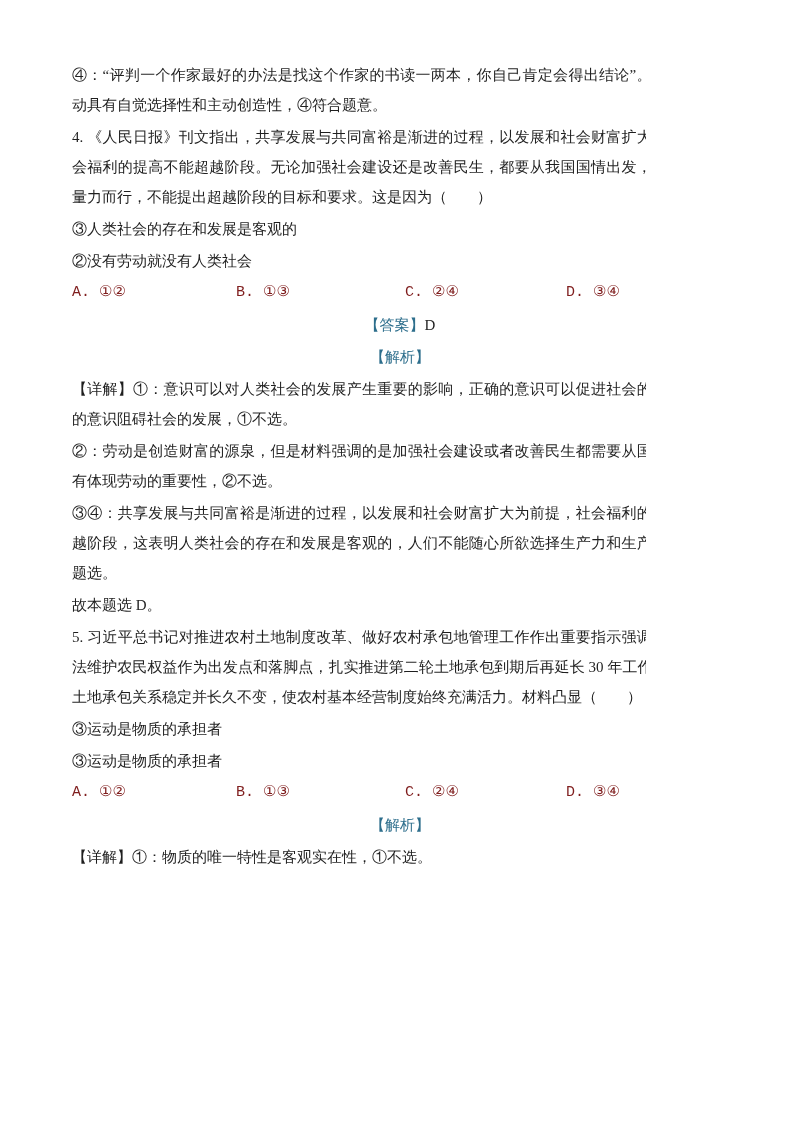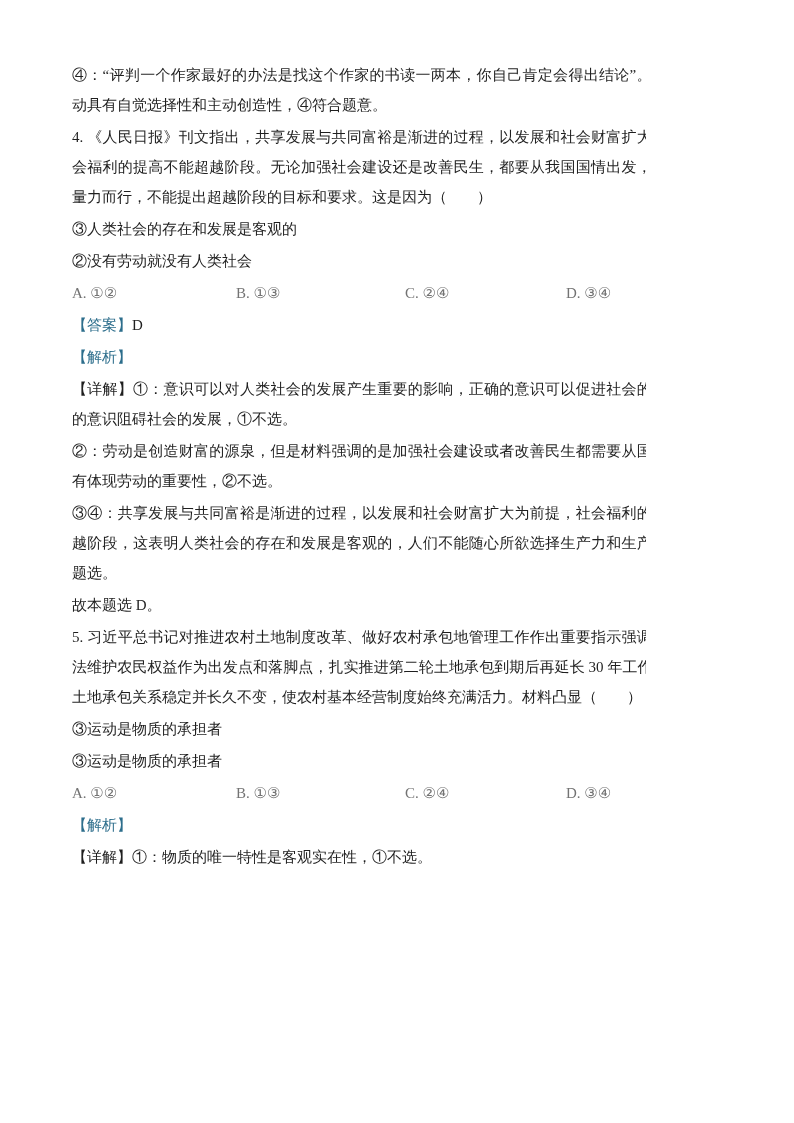--- a/index.html
+++ b/index.html
@@ -21,32 +21,33 @@
   .para {
     margin: 0 0 2px 0;
     font-size: 15px;
     line-height: 30px;
     color: #1f1f1f;
     text-align: justify;
     text-justify: inter-ideograph;
     word-break: break-all;
   }
   .para.answer, .para.analysis {
-    text-align: left;
+    text-align: center;
   }
   .accent {
     color: #2d6e8c;
   }
   .options-row {
     display: grid;
     grid-template-columns: 164px 169px 161px 1fr;
     margin: 0 0 2px 0;
     font-size: 15px;
     line-height: 30px;
-    color: #737373;
+    color: #7f1d1d;
+    font-family: Liberation Mono, monospace;
   }
   .option { white-space: nowrap; }
 </style>
 </head>
 <body>
 
 <div class="page">
   <div class="blocks">
       <p class="para body">④：“评判一个作家最好的办法是找这个作家的书读一两本，你自己肯定会得出结论”。表明意识活动具有自觉选择性和主动创造性，④符合题意。</p>
       <p class="para body">4. 《人民日报》刊文指出，共享发展与共同富裕是渐进的过程，以发展和社会财富扩大为前提，社会福利的提高不能超越阶段。无论加强社会建设还是改善民生，都要从我国国情出发，尽力而为、量力而行，不能提出超越阶段的目标和要求。这是因为（　　）</p>

